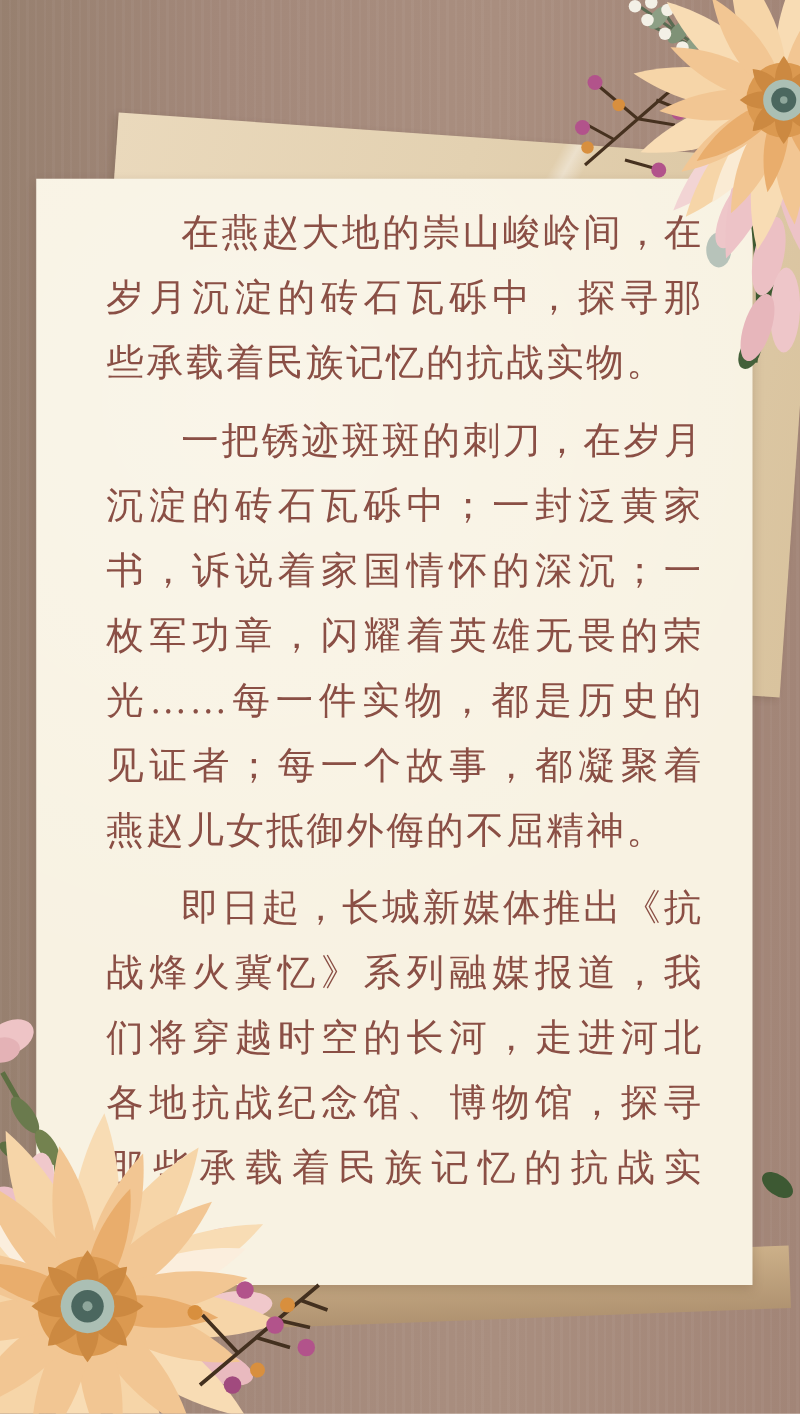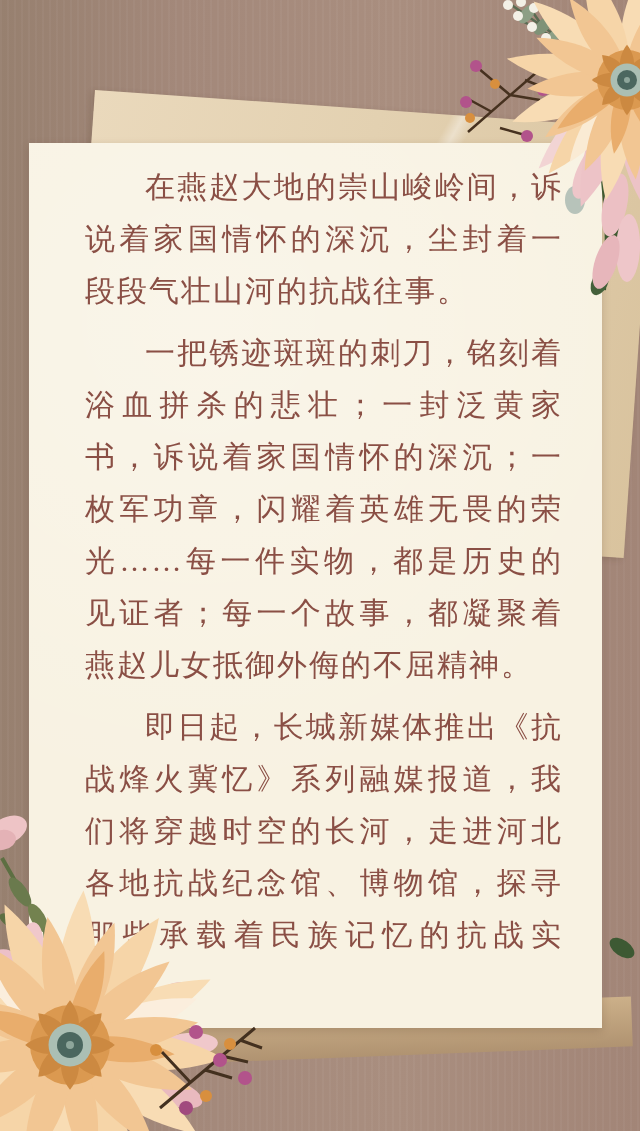--- a/index.html
+++ b/index.html
@@ -46,22 +46,22 @@
   }
   .decor{position:absolute;left:0;top:0;z-index:3;pointer-events:none;}
 </style>
 </head>
 <body>
 
 <div class="sheet-top"></div>
 <div class="sheet-bottom"></div>
 
 <div class="card">
-  <p>在燕赵大地的崇山峻岭间，诉说着家国情怀的深沉，尘封着一段段气壮山河的抗战往事。</p>
-  <p>一把锈迹斑斑的刺刀，铭刻着浴血拼杀的悲壮；一封泛黄家书，诉说着家国情怀的深沉；一枚军功章，闪耀着英雄无畏的荣光……每一件实物，都是历史的见证者；每一个故事，都凝聚着燕赵儿女抵御外侮的不屈精神。</p>
+  <p>在燕赵大地的崇山峻岭间，在岁月沉淀的砖石瓦砾中，探寻那些承载着民族记忆的抗战实物。</p>
+  <p>一把锈迹斑斑的刺刀，在岁月沉淀的砖石瓦砾中；一封泛黄家书，诉说着家国情怀的深沉；一枚军功章，闪耀着英雄无畏的荣光……每一件实物，都是历史的见证者；每一个故事，都凝聚着燕赵儿女抵御外侮的不屈精神。</p>
   <p>即日起，长城新媒体推出《抗战烽火冀忆》系列融媒报道，我们将穿越时空的长河，走进河北各地抗战纪念馆、博物馆，探寻那些承载着民族记忆的抗战实物。</p>
 </div>
 
 <svg class="decor" width="640" height="1131" viewBox="0 0 640 1131">
   <defs>
     <path id="p1" d="M0,0 C15,-22 17,-62 0,-100 C-17,-62 -15,-22 0,0"></path>
     <path id="p2" d="M0,0 C16,-12 18,-42 0,-64 C-18,-42 -16,-12 0,0"></path>
   </defs>
 
   <g>

